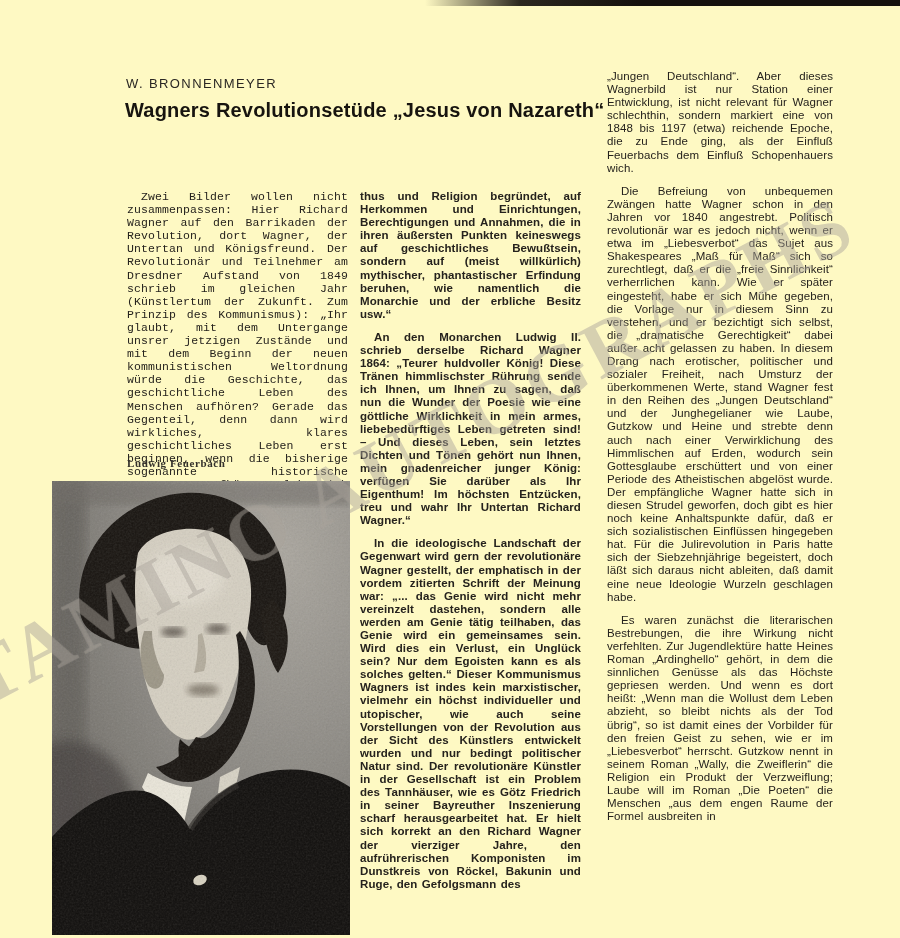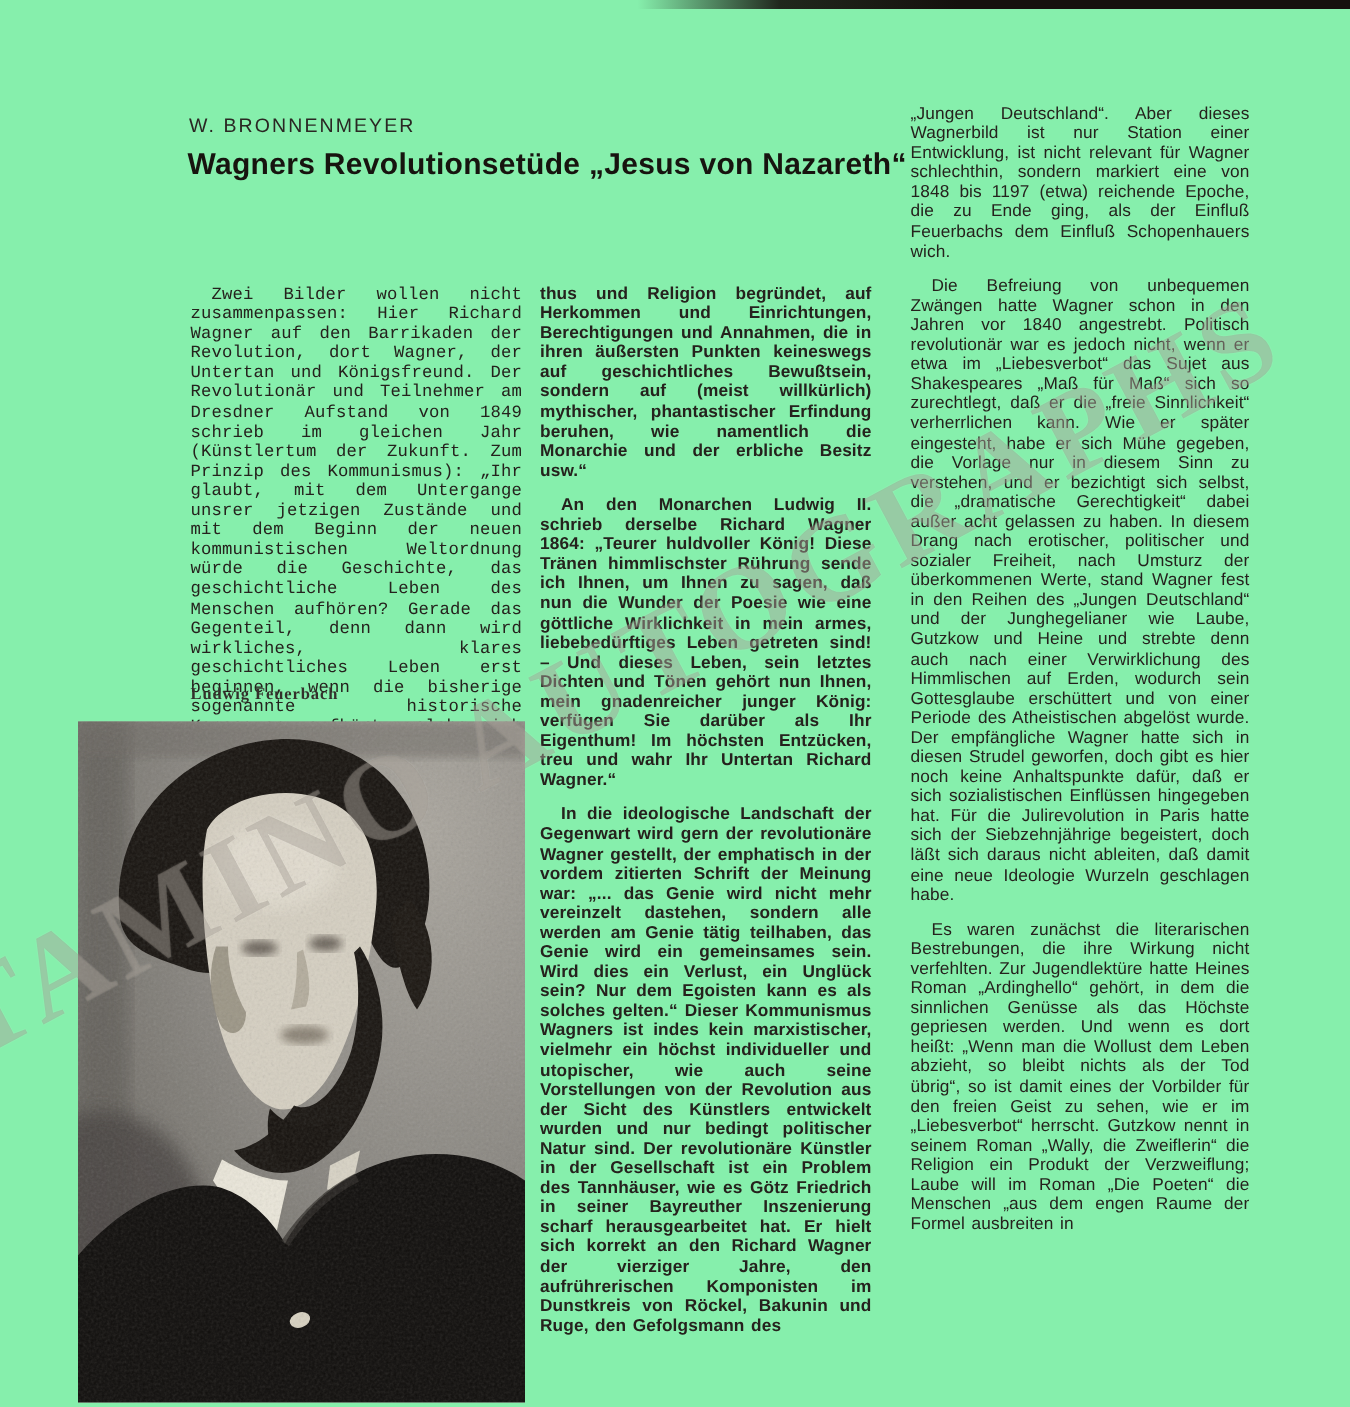--- a/index.html
+++ b/index.html
@@ -1,18 +1,18 @@
 <!DOCTYPE html>
 <html><head>
 <meta charset="utf-8">
 <style>
   html,body { margin:0; padding:0; background:#e8e6e1; }
   .page {
     position:relative; width:900px; height:938px; margin:0 auto;
-    background:#86efac; overflow:hidden;
+    background:#fef9c3; overflow:hidden;
     font-family:"Liberation Sans", sans-serif; color:#25221d;
   }
   .top-bar {
     position:absolute; top:0; left:425px; right:0; height:6px;
     background:linear-gradient(to right, rgba(21,17,13,0), rgba(21,17,13,0.9) 20%, #15110d 45%);
   }
   .author {
     position:absolute; left:126px; top:76px;
     font-size:13px; letter-spacing:1.4px; color:#2a2723;
   }

